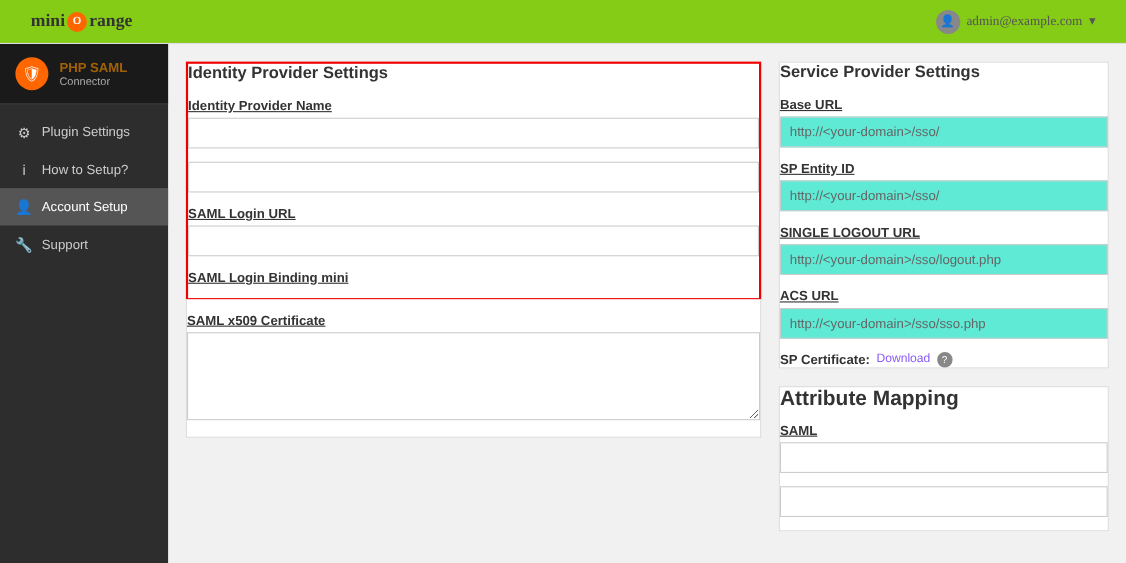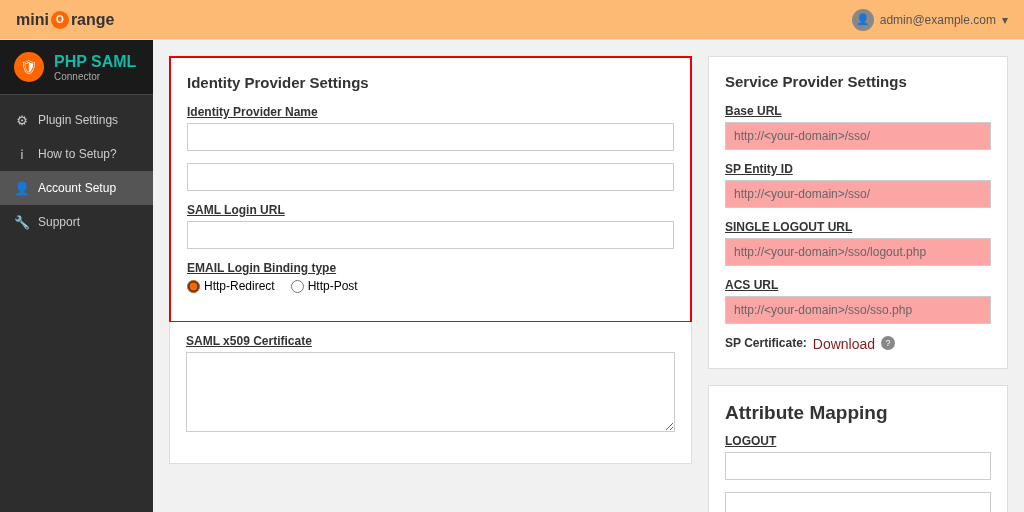--- a/index.html
+++ b/index.html
@@ -1,27 +1,28 @@
 <!DOCTYPE html>
 <html><head>
   <meta charset="utf-8">
   <style>
     * { box-sizing: border-box; margin: 0; padding: 0; }
     body { font-family: Arial, sans-serif; font-size: 13px; background: #f1f1f1; display: flex; flex-direction: column; height: 512px; overflow: hidden; }
 
     
     .navbar {
-      background: #fdba74;
+      background: #84cc16;
       height: 40px;
       display: flex;
       align-items: center;
       justify-content: space-between;
-      padding: 0 16px;
+      padding: 0 28px;
       border-bottom: 1px solid #ddd;
       flex-shrink: 0;
+      font-family: Liberation Serif, serif;
     }
     .navbar-brand {
       display: flex;
       align-items: center;
       gap: 6px;
     }
     .brand-logo {
       display: flex;
       align-items: center;
       gap: 2px;
@@ -84,21 +85,21 @@
     .sidebar-plugin-icon {
       width: 30px; height: 30px;
       background: #f60;
       border-radius: 50%;
       display: flex;
       align-items: center;
       justify-content: center;
       color: #fff;
       font-size: 14px;
     }
-    .sidebar-plugin-title { font-size: 16px; font-weight: bold; color: #14b8a6; line-height: 1.2; }
+    .sidebar-plugin-title { font-size: 12px; font-weight: bold; color: #a16207; line-height: 1.2; }
     .sidebar-plugin-sub { font-size: 10px; color: #aaa; }
     .sidebar-nav { flex: 1; padding-top: 8px; }
     .sidebar-item {
       display: flex;
       align-items: center;
       gap: 8px;
       padding: 9px 14px;
       cursor: pointer;
       color: #ccc;
       font-size: 12px;
@@ -131,21 +132,20 @@
 
     
     .right-panel {
       width: 300px;
       flex-shrink: 0;
     }
 
     .section-box {
       background: #fff;
       border: 1px solid #ddd;
-      padding: 16px;
       margin-bottom: 16px;
     }
     .section-box.highlighted {
       border: 2px solid #e00;
     }
     .section-title {
       font-size: 15px;
       font-weight: bold;
       color: #333;
       margin-bottom: 14px;
@@ -166,21 +166,21 @@
       width: 100%;
       height: 28px;
       border: 1px solid #ccc;
       padding: 4px 8px;
       font-size: 12px;
       color: #333;
       background: #fff;
       outline: none;
     }
     .form-input.readonly {
-      background: #fca5a5;
+      background: #5eead4;
       color: #666;
     }
     .form-textarea {
       width: 100%;
       height: 80px;
       border: 1px solid #ccc;
       padding: 4px 8px;
       font-size: 12px;
       color: #333;
       background: #fff;
@@ -205,21 +205,21 @@
       accent-color: #f60;
     }
 
     .sp-cert-row {
       display: flex;
       align-items: flex-start;
       gap: 6px;
       margin-top: 4px;
     }
     .sp-cert-label { font-size: 12px; font-weight: bold; color: #333; }
-    .sp-cert-link { color: #7f1d1d; text-decoration: none; font-size: 14px; }
+    .sp-cert-link { color: #8b5cf6; text-decoration: none; font-size: 11px; }
     .help-icon {
       width: 14px; height: 14px;
       background: #888;
       border-radius: 50%;
       display: inline-flex;
       align-items: center;
       justify-content: center;
       color: #fff;
       font-size: 9px;
       cursor: pointer;
@@ -295,31 +295,21 @@
         <div class="form-group">
           <input type="text" class="form-input" value="" style="">
         </div>
 
         <div class="form-group">
           <label class="form-label">SAML Login URL</label>
           <input type="text" class="form-input" value="" style="">
         </div>
 
         <div class="form-group">
-          <label class="form-label">EMAIL Login Binding type</label>
-          <div class="radio-group">
-            <label class="radio-option">
-              <input type="radio" name="binding-type" checked="" style="">
-              <span>Http-Redirect</span>
-            </label>
-            <label class="radio-option">
-              <input type="radio" name="binding-type" style="">
-              <span>Http-Post</span>
-            </label>
-          </div>
+          <label class="form-label">SAML Login Binding mini</label>
         </div>
 
       </div>
 
       <div class="section-box" style="border-top:none; margin-top: -17px; padding-top: 12px;">
         <div class="form-group">
           <label class="form-label">SAML x509 Certificate</label>
           <textarea class="form-textarea" style=""></textarea>
           
           
@@ -358,21 +348,21 @@
           <span class="sp-cert-label">SP Certificate:</span>
           <a href="#" class="sp-cert-link">Download</a>
           <span class="help-icon">?</span>
         </div>
       </div>
 
       <div class="section-box">
         <div class="attribute-section-title">Attribute Mapping</div>
 
         <div class="form-group">
-          <label class="form-label">LOGOUT</label>
+          <label class="form-label">SAML</label>
           <input type="text" class="form-input" value="" style="">
         </div>
 
         <div class="form-group">
           <input type="text" class="form-input" value="" style="">
         </div>
       </div>
 
     </div>
 

